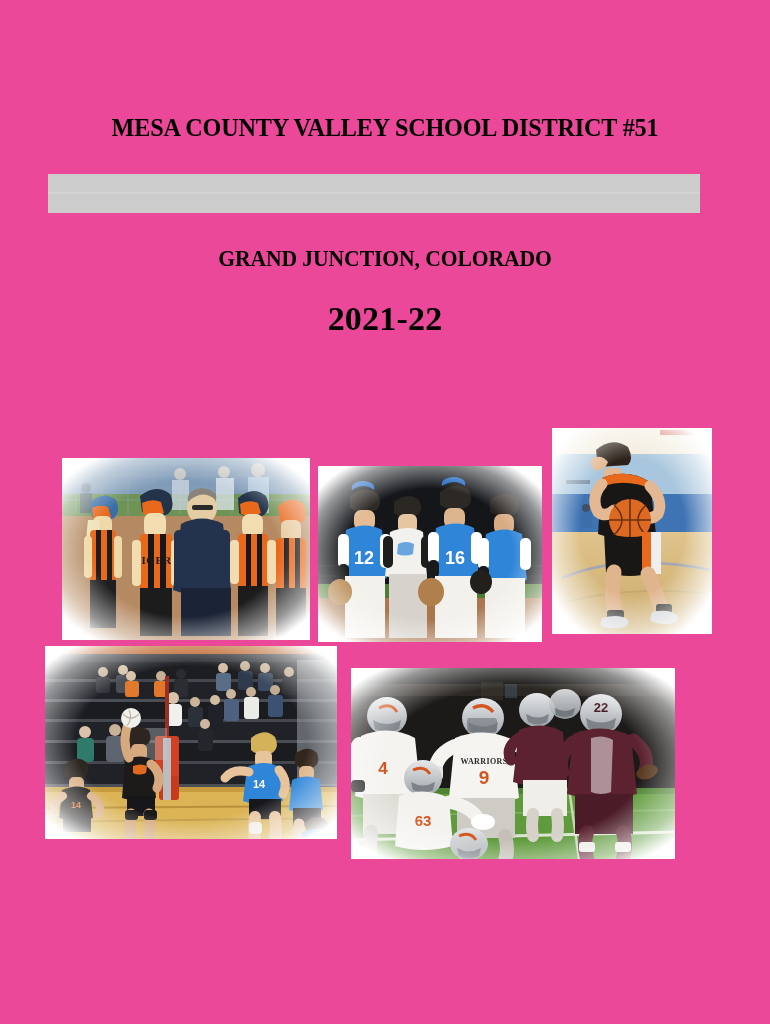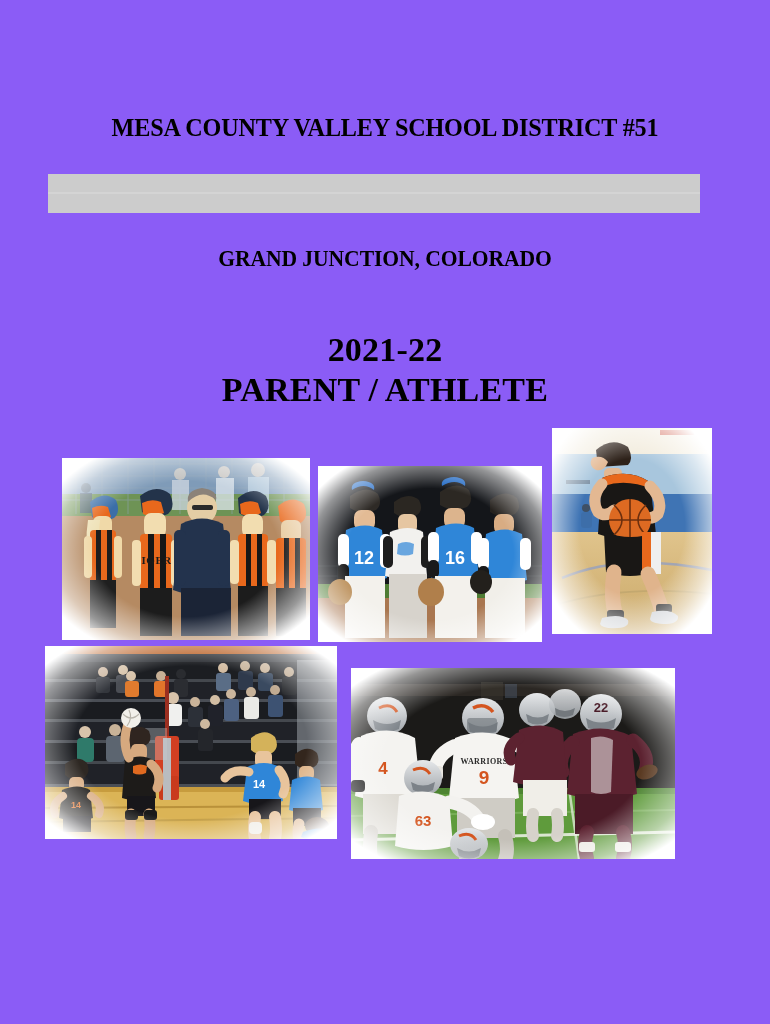--- a/index.html
+++ b/index.html
@@ -14,21 +14,21 @@
     overflow: hidden;
     font-family: "Liberation Serif", serif;
     color: #000000;
   }
 
   .page {
     position: absolute;
     left: 0; top: 0;
     width: 770px;
     height: 1024px;
-    background: #8b5cf6;
+    background: #ec4899;
   }
 
   
   .district-title {
     position: absolute;
     left: 0;
     top: 113px;
     width: 770px;
     text-align: center;
     font-family: "Liberation Serif", serif;
@@ -78,21 +78,20 @@
     position: absolute;
     left: 0;
     top: 299px;
     width: 770px;
     text-align: center;
     font-family: "Liberation Serif", serif;
     font-weight: bold;
     font-size: 34px;
     line-height: 40px;
     letter-spacing: 0.2px;
-    margin-top: 31px;
   }
   .handbook-title .line { display: block; }
 
   
   .photo {
     position: absolute;
     overflow: hidden;
   }
   .photo svg { display: block; width: 100%; height: 100%; }
 
@@ -110,21 +109,20 @@
   <div class="district-title">MESA COUNTY VALLEY SCHOOL DISTRICT #51</div>
 
   <div class="grey-bar">
     <div class="grey-bar-seam"></div>
   </div>
 
   <div class="city-title">GRAND JUNCTION, COLORADO</div>
 
   <div class="handbook-title">
     <span class="line">2021-22</span>
-    <span class="line">PARENT / ATHLETE</span>
   </div>
 
   <div class="photo photo-softball">
     <svg viewBox="0 0 248 182" preserveAspectRatio="none">
       <defs>
         <radialGradient id="fadeSB" cx="50%" cy="50%" r="62%">
           <stop offset="60%" stop-color="#fff" stop-opacity="0"></stop>
           <stop offset="86%" stop-color="#fff" stop-opacity="0.55"></stop>
           <stop offset="100%" stop-color="#fff" stop-opacity="1"></stop>
         </radialGradient>

